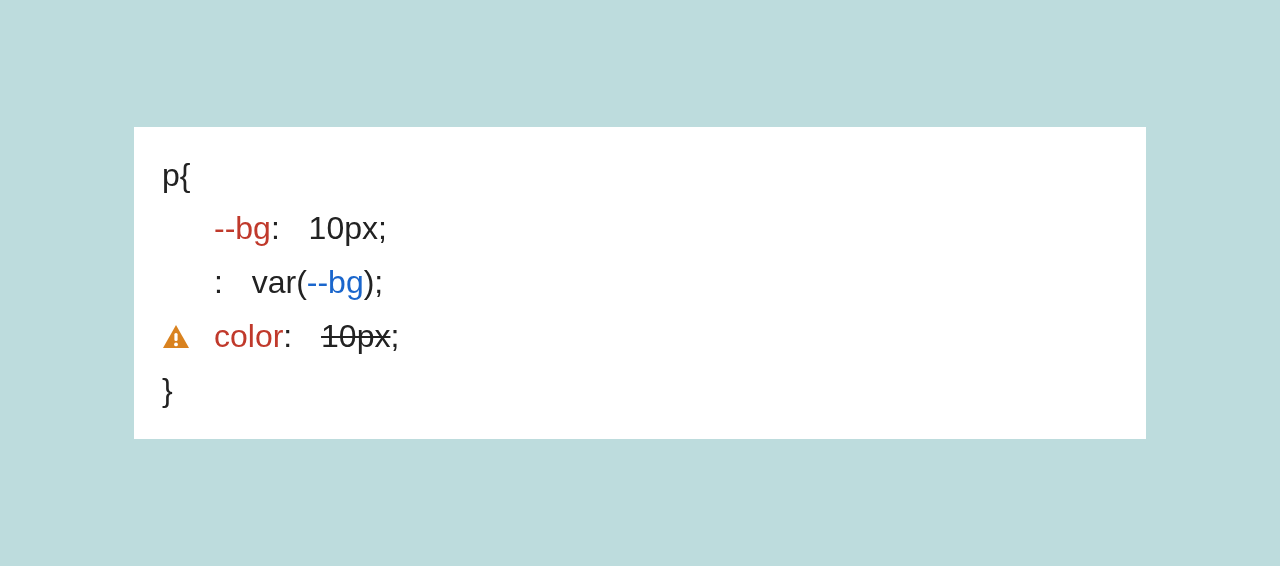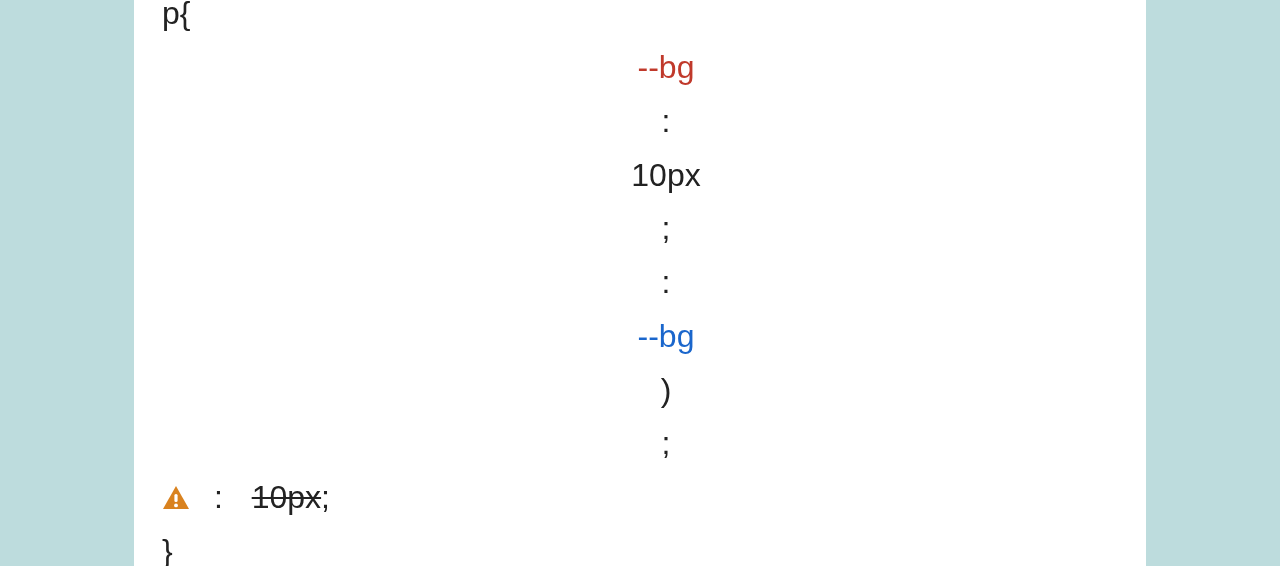--- a/index.html
+++ b/index.html
@@ -23,21 +23,20 @@
       font-size: 32px;
       line-height: 1.68;
       color: #222;
     }
     .row {
       display: flex;
       align-items: center;
     }
     .indent {
       padding-left: 52px;
-      flex-direction: column;
     }
     .icon-col {
       width: 52px;
       display: flex;
       align-items: center;
     }
     .prop {
       color: #c0392b;
     }
     .varref {
@@ -69,35 +68,37 @@
     <span class="prop">--bg</span>
       <span>: </span>
       <span class="sp"></span>
       <span>10px</span>
       <span>;</span>
   </div>
 
   <div class="row indent">
       <span>: </span>
       <span class="sp"></span>
+      <span>var(</span>
       <span class="varref">--bg</span>
       <span>)</span>
       <span>;</span>
   </div>
 
   <div class="row">
     <span class="icon-col">
       <span class="warning-icon">
         <svg width="28" height="26" viewBox="0 0 28 26">
           <path d="M14 1 L27 24 L1 24 Z" fill="#d9821f"></path>
           <rect x="12.4" y="9" width="3.2" height="8" rx="1.5" fill="#ffffff"></rect>
           <circle cx="14" cy="20.4" r="1.9" fill="#ffffff"></circle>
         </svg>
       </span>
     </span>
+    <span class="prop">color</span>
       <span>: </span>
       <span class="sp"></span>
       <span class="strike">10px</span>
       <span>;</span>
   </div>
 
   <div class="row">
     <span>}</span>
   </div>
 

